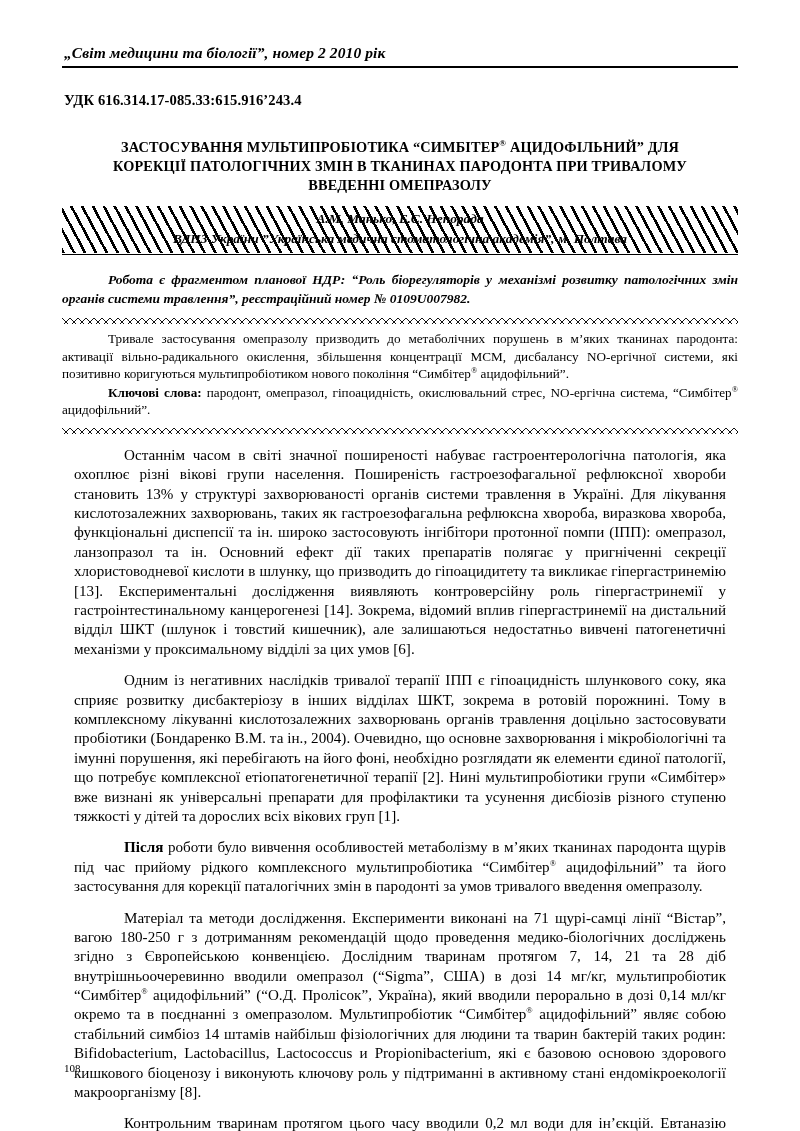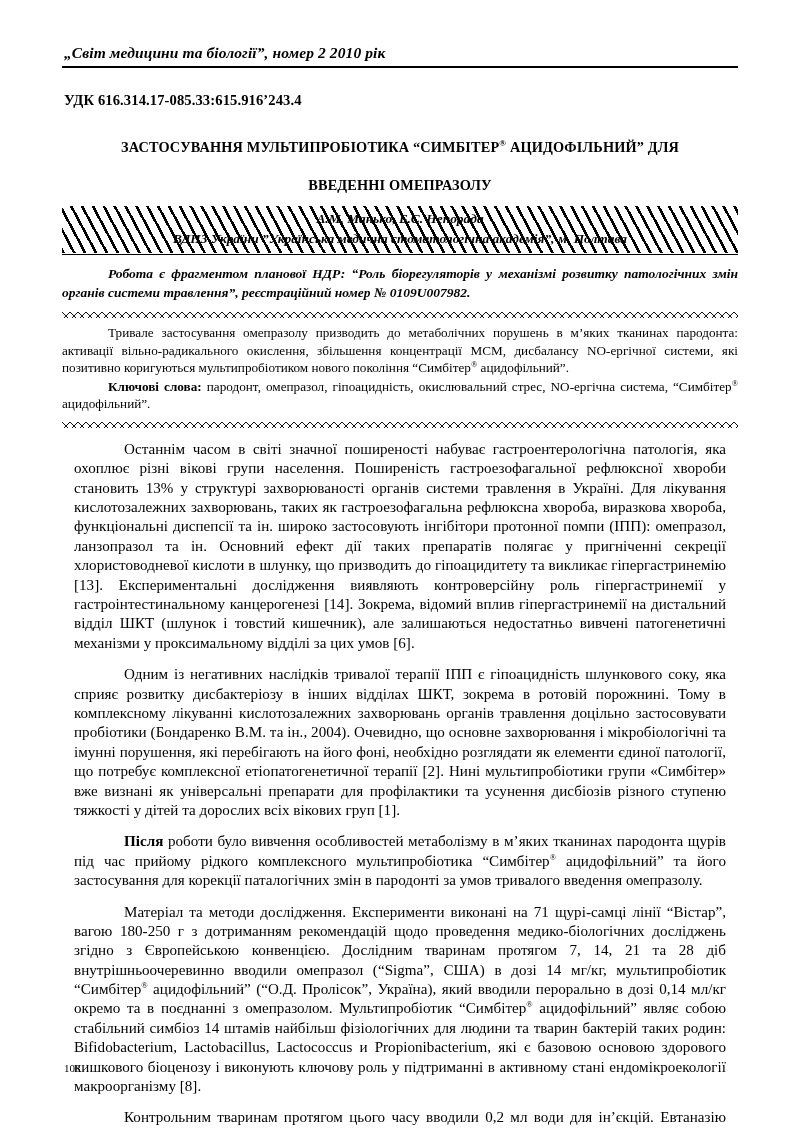--- a/index.html
+++ b/index.html
@@ -100,21 +100,21 @@
     margin-top: 1px;
   }
 
   
   .ndr {
     font-size: 13.5px;
     font-style: italic;
     font-weight: bold;
     text-align: justify;
     line-height: 1.4;
-    margin-top: 10px;
+    margin-top: 16px;
     text-indent: 46px;
   }
 
   
   .wavy {
     height: 8px;
     margin: 7px 0 6px 0;
     background-repeat: repeat-x;
     background-size: 8px 8px;
     background-position: 0 2px;
@@ -171,21 +171,21 @@
 
 <div class="page">
 
   <div class="runhead">„Світ медицини та біології”, номер 2 2010 рік</div>
   <div class="runhead-rule"></div>
 
   <div class="udc">УДК 616.314.17-085.33:615.916’243.4</div>
 
   <div class="title">
     <span>ЗАСТОСУВАННЯ МУЛЬТИПРОБІОТИКА “СИМБІТЕР</span><sup>®</sup><span> АЦИДОФІЛЬНИЙ” ДЛЯ</span><br>
-    <br>
+    <span>КОРЕКЦІЇ ПАТОЛОГІЧНИХ ЗМІН В ТКАНИНАХ ПАРОДОНТА ПРИ ТРИВАЛОМУ</span><br>
     <span>ВВЕДЕННІ ОМЕПРАЗОЛУ</span>
   </div>
 
   <div class="authors-block">
     <div class="authors-text">
       <div class="line1">А.М. Манько, Б.С. Непорада</div>
       <div class="line2">ВДНЗ України ”Українська медична стоматологічна академія”, м. Полтава</div>
     </div>
     <div class="authors-hatch"></div>
   </div>

